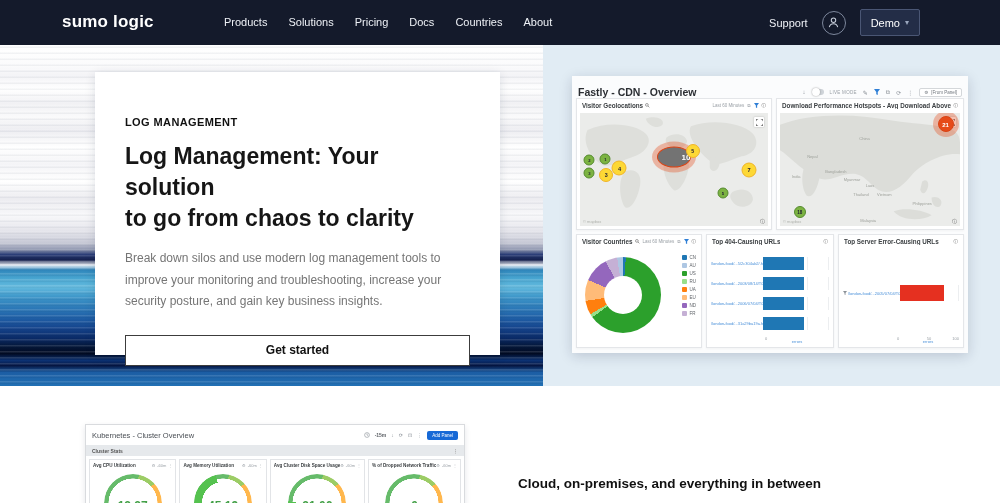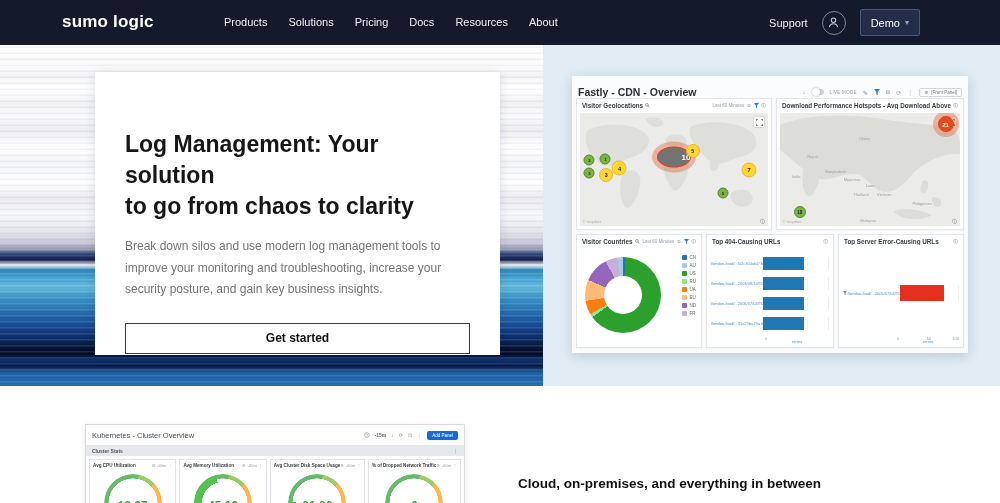--- a/index.html
+++ b/index.html
@@ -106,21 +106,21 @@
 
 <div id="app">
 
   <div class="nav">
     <div class="logo">sumo logic</div>
     <div class="nav-links">
       <span class="nav-link">Products</span>
       <span class="nav-link">Solutions</span>
       <span class="nav-link">Pricing</span>
       <span class="nav-link">Docs</span>
-      <span class="nav-link">Resources</span>
+      <span class="nav-link">Countries</span>
       <span class="nav-link">About</span>
     </div>
     <div class="nav-right">
       <span class="support nav-link">Support</span>
       <span class="avatar">
         <svg width="13" height="13" viewBox="0 0 14 14">
           <circle cx="7" cy="4.6" r="2.4" fill="none" stroke="#c9d0dc" stroke-width="1.1"></circle>
           <path d="M2.5,12 C3,9.4 5,8.3 7,8.3 C9,8.3 11,9.4 11.5,12" fill="none" stroke="#c9d0dc" stroke-width="1.1"></path>
         </svg>
       </span>
@@ -128,20 +128,21 @@
         <span>Demo</span>
         <span class="chev">▾</span>
       </span>
     </div>
   </div>
 
   <div class="hero-band">
     <div class="stripes"></div>
 
     <div class="hero-card" style="position:absolute;left:95px;top:27px;">
+      <div class="eyebrow">LOG MANAGEMENT</div>
       <div class="hero-title">
         <div>Log Management: Your solution</div>
         <div>to go from chaos to clarity</div>
       </div>
       <div class="hero-body">Break down silos and use modern log management tools to improve your monitoring and troubleshooting, increase your security posture, and gain key business insights.</div>
       <div class="btn-get-started">Get started</div>
     </div>
 
     <div class="fastly" style="top:31px;">
       <div class="f-header">

